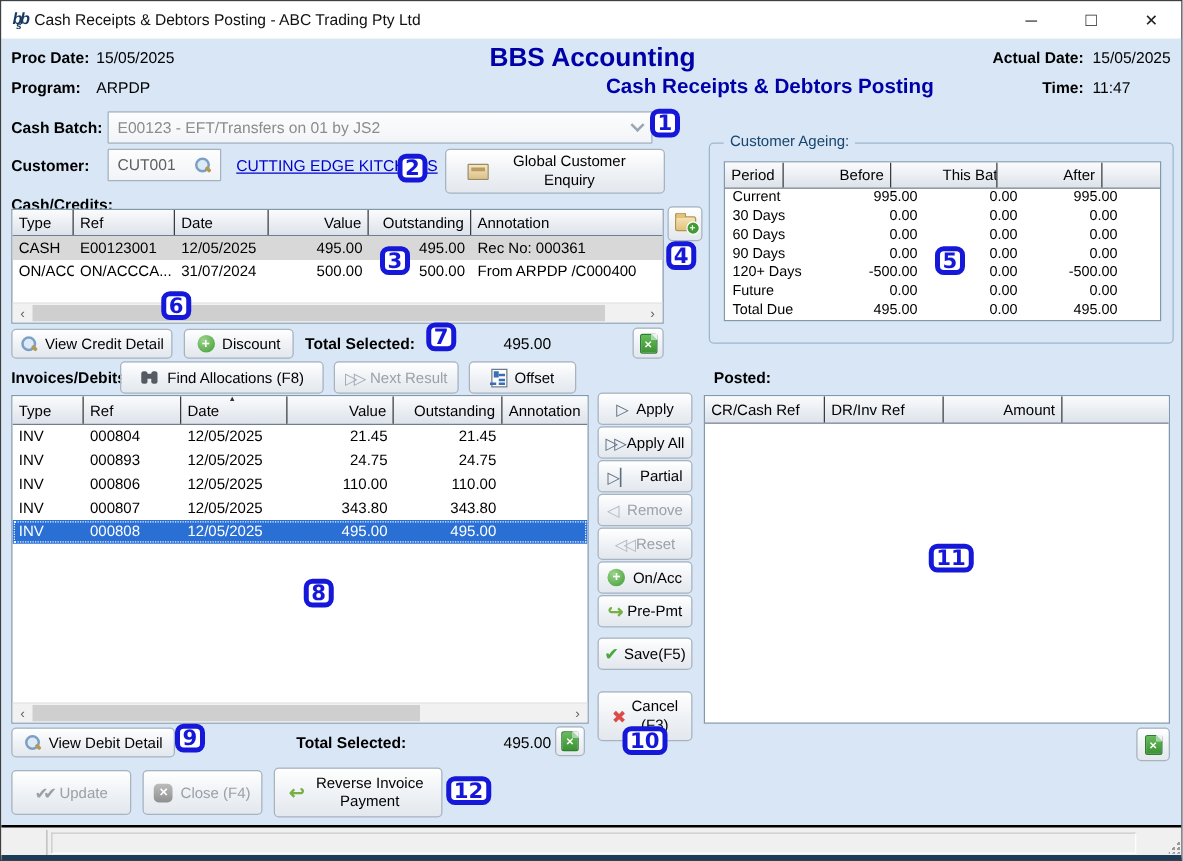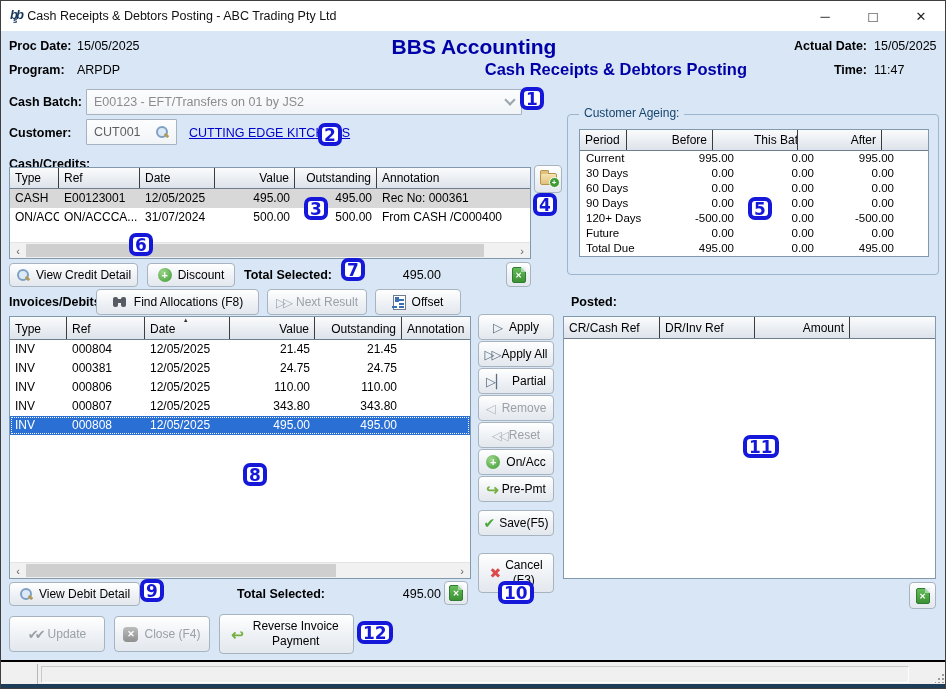--- a/index.html
+++ b/index.html
@@ -158,20 +158,24 @@
       <span style="overflow:hidden;white-space:nowrap;">E00123 - EFT/Transfers on 01 by JS2</span>
       <span class="chev"></span>
     </div>
 
     <span class="a lbl" style="left:8px;top:95px;">Customer:</span>
     <div class="a field" style="left:85px;top:88px;width:91px;height:26px;">
       <span>CUT001</span>
       <span class="i-mag" style="margin-left:auto;"></span>
     </div>
     <span class="a link" style="left:188px;top:95px;">CUTTING EDGE KITCHENS</span>
+    <div class="btn" style="left:355px;top:88px;width:176px;height:36px;">
+      <span class="i-form"></span>
+      <span class="two" style="width:118px;">Global Customer Enquiry</span>
+    </div>
 
     <span class="a lbl" style="left:8px;top:126px;">Cash/Credits:</span>
     <div class="tbl cashT" style="left:8px;top:136px;width:522px;height:92px;">
       <div class="hrow">
         <div class="hcell c0">Type</div>
         <div class="hcell c1">Ref</div>
         <div class="hcell c2">Date</div>
         <div class="hcell c3 num">Value</div>
         <div class="hcell c4 num">Outstanding</div>
         <div class="hcell c5">Annotation</div>
@@ -183,21 +187,21 @@
         <div class="cell c3 num">495.00</div>
         <div class="cell c4 num">495.00</div>
         <div class="cell c5">Rec No: 000361</div>
       </div>
       <div class="row">
         <div class="cell c0">ON/ACC</div>
         <div class="cell c1">ON/ACCCA...</div>
         <div class="cell c2">31/07/2024</div>
         <div class="cell c3 num">500.00</div>
         <div class="cell c4 num">500.00</div>
-        <div class="cell c5">From CASH  /C000400</div>
+        <div class="cell c5">From ARPDP  /C000400</div>
       </div>
       <div class="hscroll">
         <span class="sb-arrow">‹</span>
         <span class="sb-thumb" style="width:458px;"></span>
         <span class="sb-arrow" style="margin-left:auto;">›</span>
       </div>
     </div>
     <div class="btn" style="left:533px;top:134px;width:28px;height:28px;">
       <span class="i-folder"></span>
     </div>
@@ -298,21 +302,21 @@
       <div class="row">
         <div class="cell c0">INV</div>
         <div class="cell c1">000804</div>
         <div class="cell c2">12/05/2025</div>
         <div class="cell c3 num">21.45</div>
         <div class="cell c4 num">21.45</div>
         <div class="cell c5"></div>
       </div>
       <div class="row">
         <div class="cell c0">INV</div>
-        <div class="cell c1">000381</div>
+        <div class="cell c1">000893</div>
         <div class="cell c2">12/05/2025</div>
         <div class="cell c3 num">24.75</div>
         <div class="cell c4 num">24.75</div>
         <div class="cell c5"></div>
       </div>
       <div class="row">
         <div class="cell c0">INV</div>
         <div class="cell c1">000806</div>
         <div class="cell c2">12/05/2025</div>
         <div class="cell c3 num">110.00</div>

